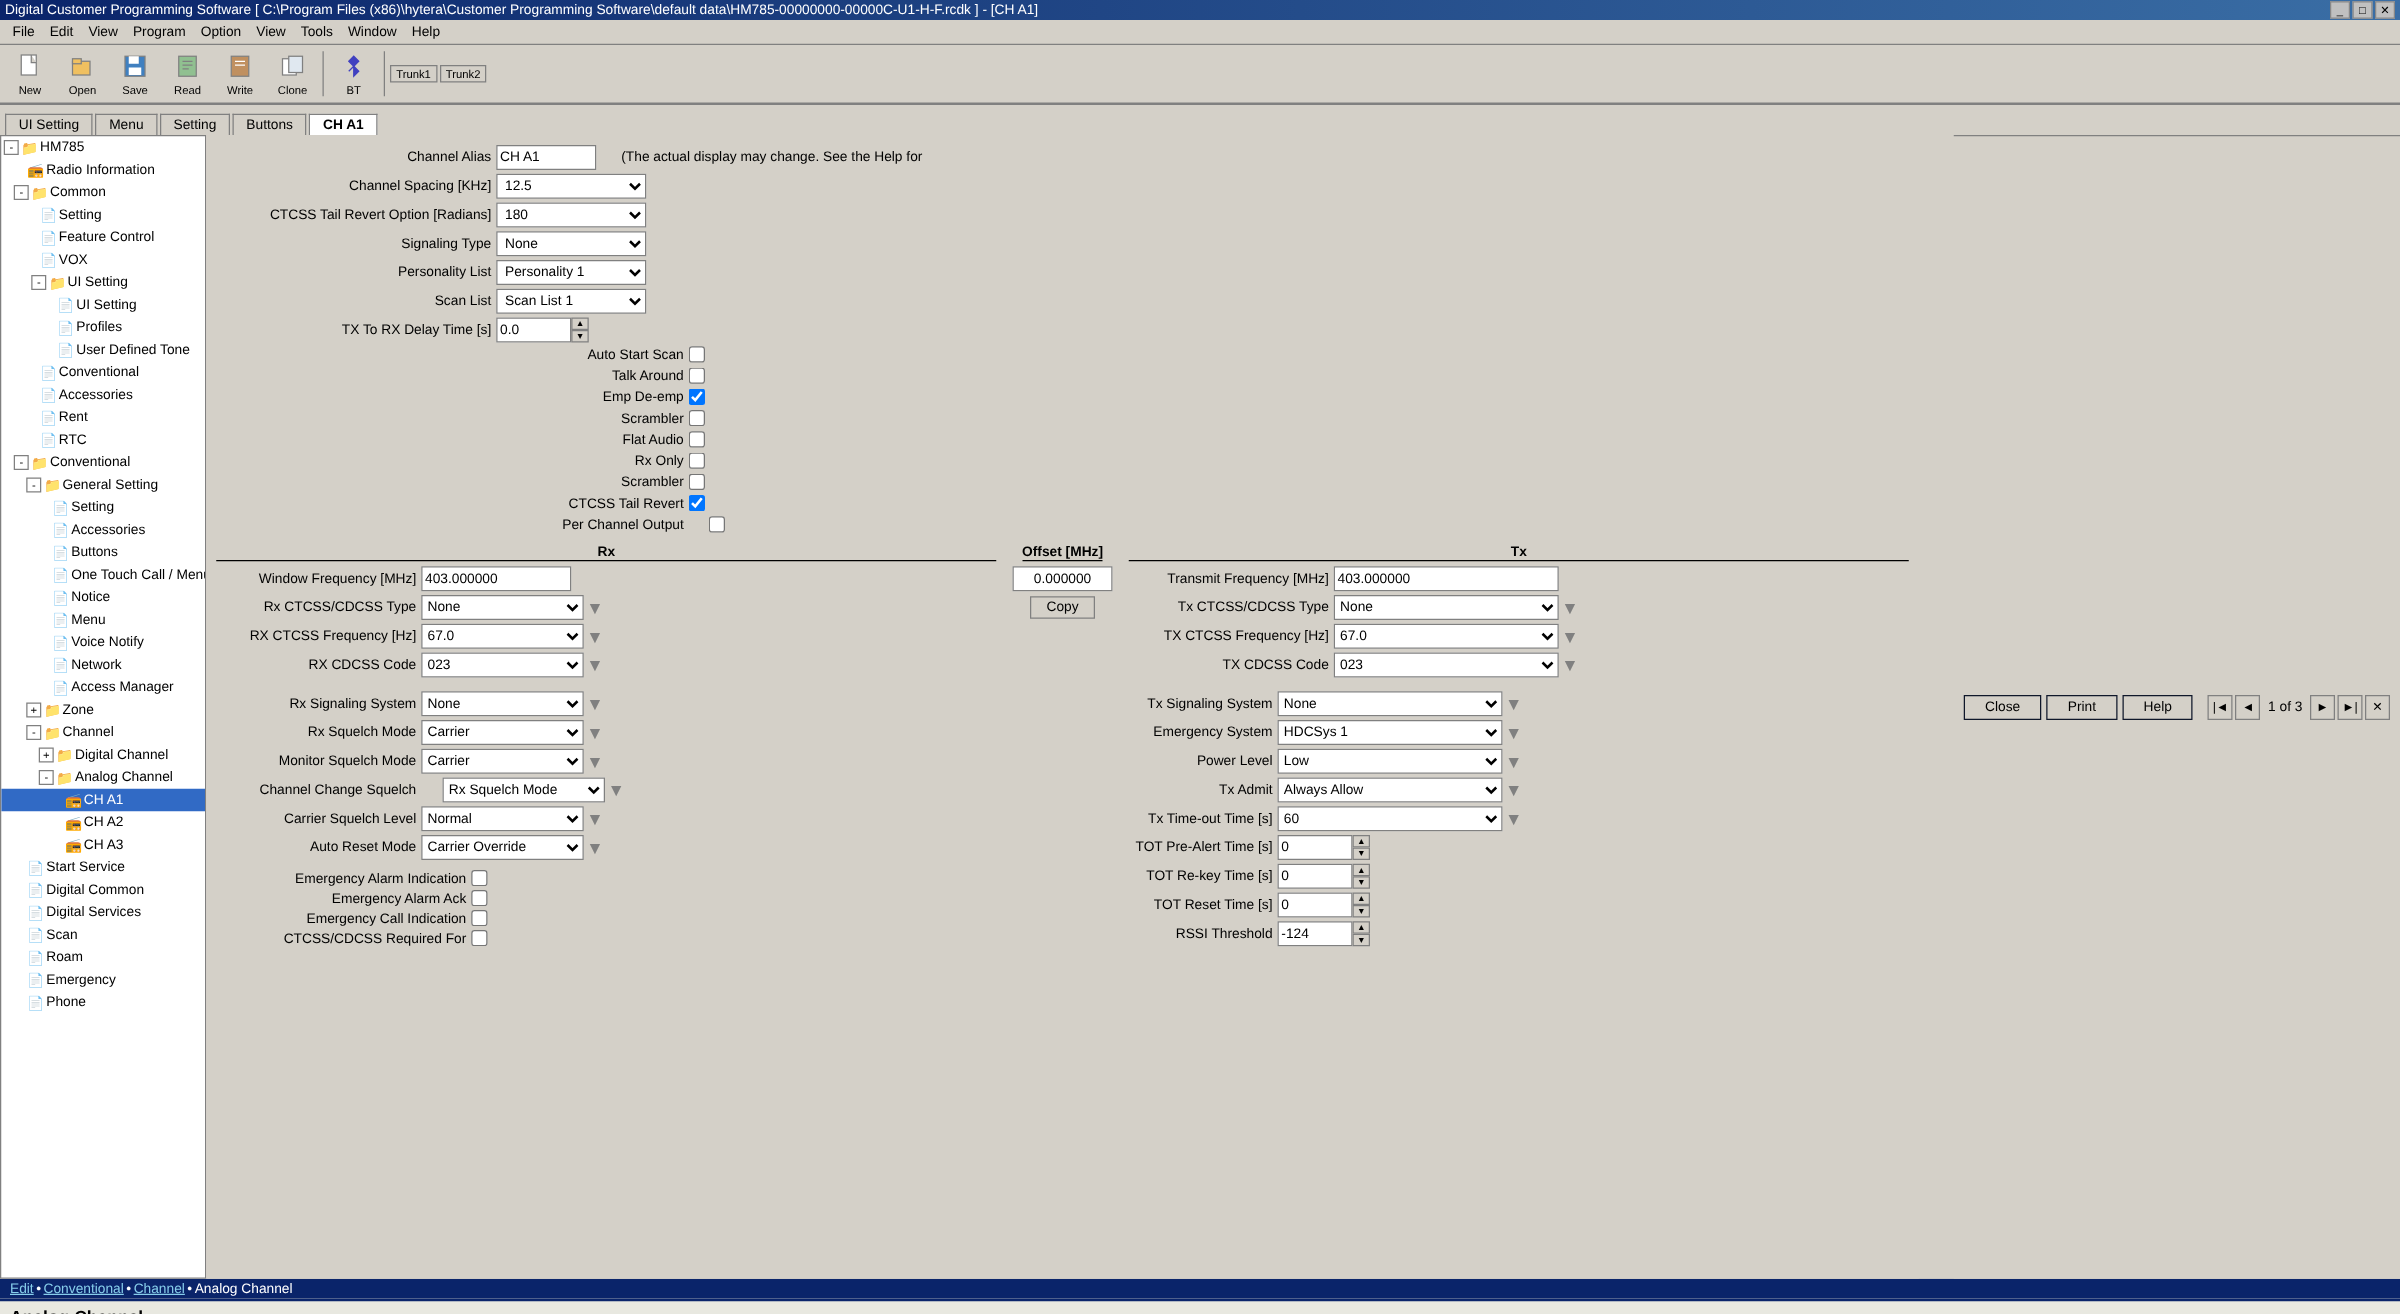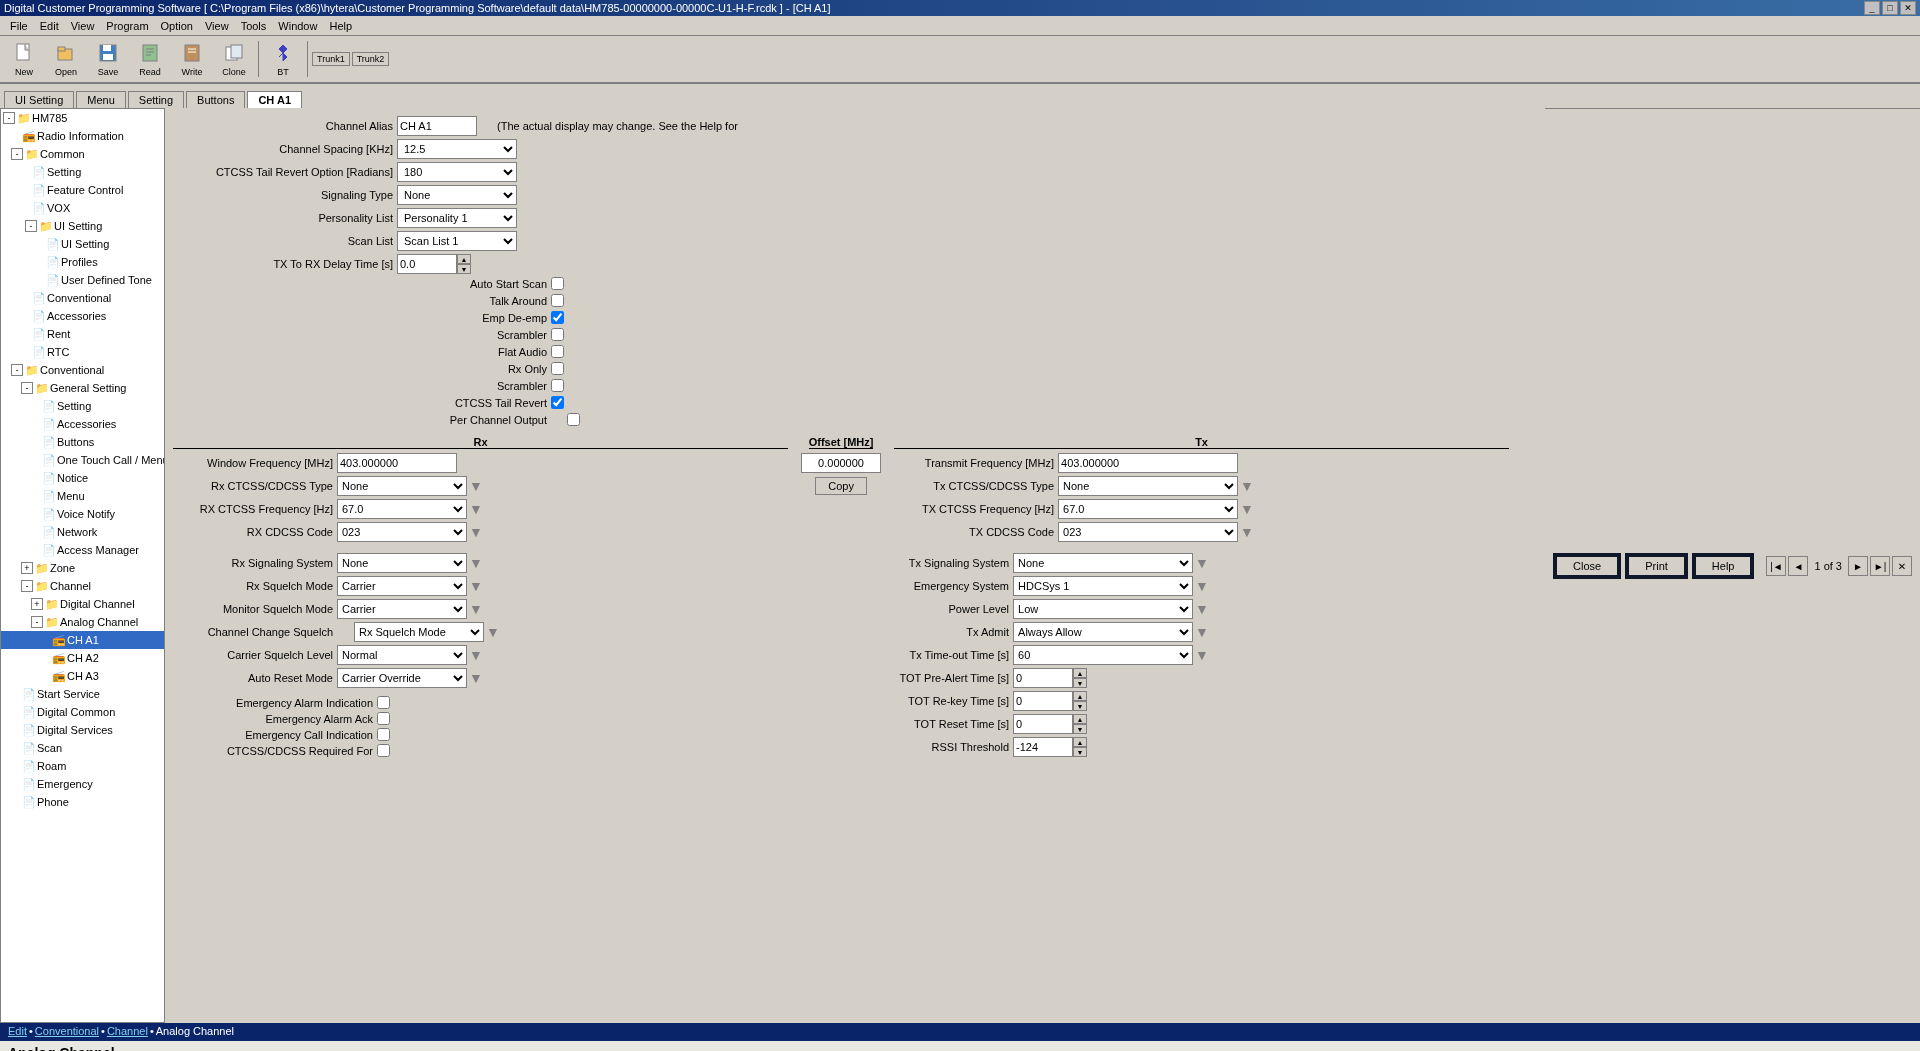--- a/index.html
+++ b/index.html
@@ -62,21 +62,21 @@
     .spinbox { display: flex; align-items: center; }
     .spinbox input { width: 60px; height: 20px; border: 1px solid #808080; background: white; font-size: 11px; padding: 0 2px; }
     .spinbox-btns { display: flex; flex-direction: column; }
     .spinbox-btn { width: 14px; height: 10px; border: 1px solid #808080; background: #d4d0c8; cursor: pointer; display: flex; align-items: center; justify-content: center; font-size: 7px; }
 
     
     .copy-btn { background: #d4d0c8; border: 1px solid #808080; padding: 2px 12px; cursor: pointer; font-size: 11px; margin-top: 4px; }
 
     
     #bottom-bar { display: flex; align-items: center; padding: 4px 8px; background: #d4d0c8; border-top: 1px solid #808080; gap: 4px; }
-    .action-btn { background: #d4d0c8; border: 4px solid #0f172a; padding: 3px 16px; cursor: pointer; font-size: 11px; }
+    .action-btn { background: #d4d0c8; border: 1px solid #0f172a; padding: 3px 16px; cursor: pointer; font-size: 11px; }
     .page-nav { display: flex; align-items: center; gap: 2px; margin-left: 8px; }
     .nav-btn { width: 20px; height: 20px; border: 1px solid #808080; background: #d4d0c8; cursor: pointer; display: flex; align-items: center; justify-content: center; font-size: 10px; }
     .page-indicator { font-size: 11px; padding: 0 4px; }
 
     
     #info-bar { background: #0a246a; color: white; padding: 2px 8px; font-size: 11px; display: flex; align-items: center; }
     .breadcrumb-sep { margin: 0 2px; }
 
     
     .two-col { display: flex; gap: 16px; }

